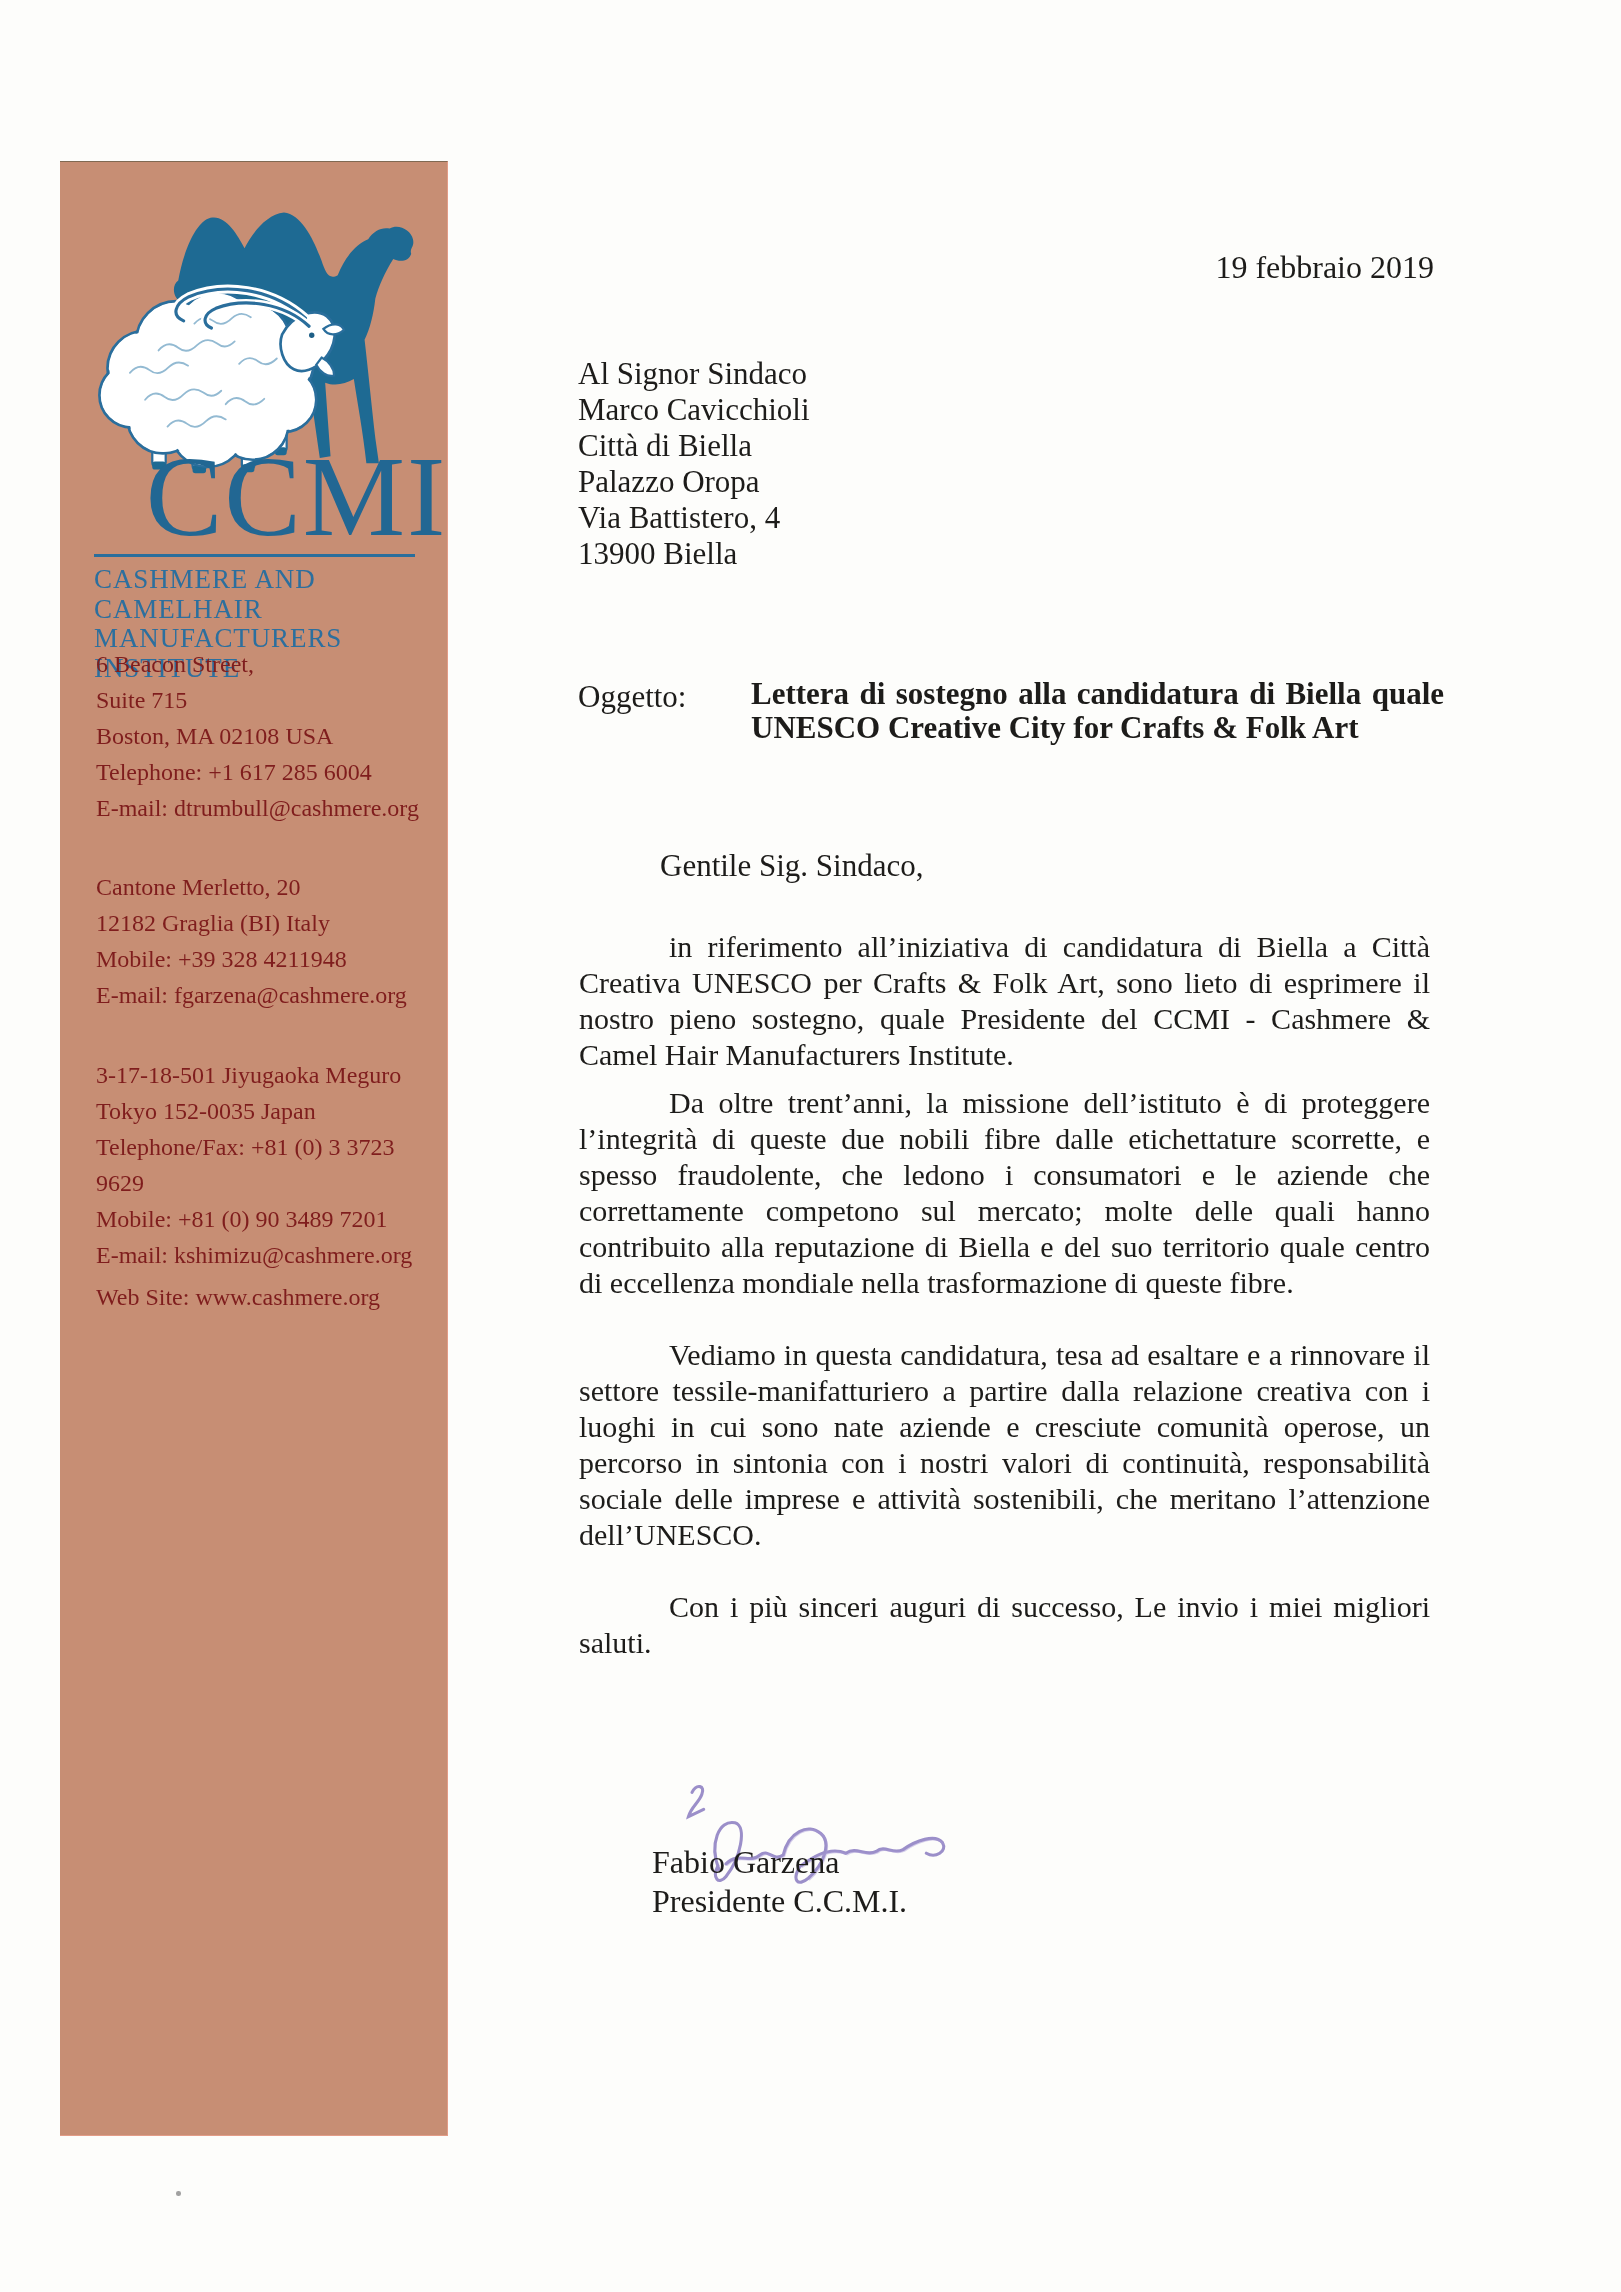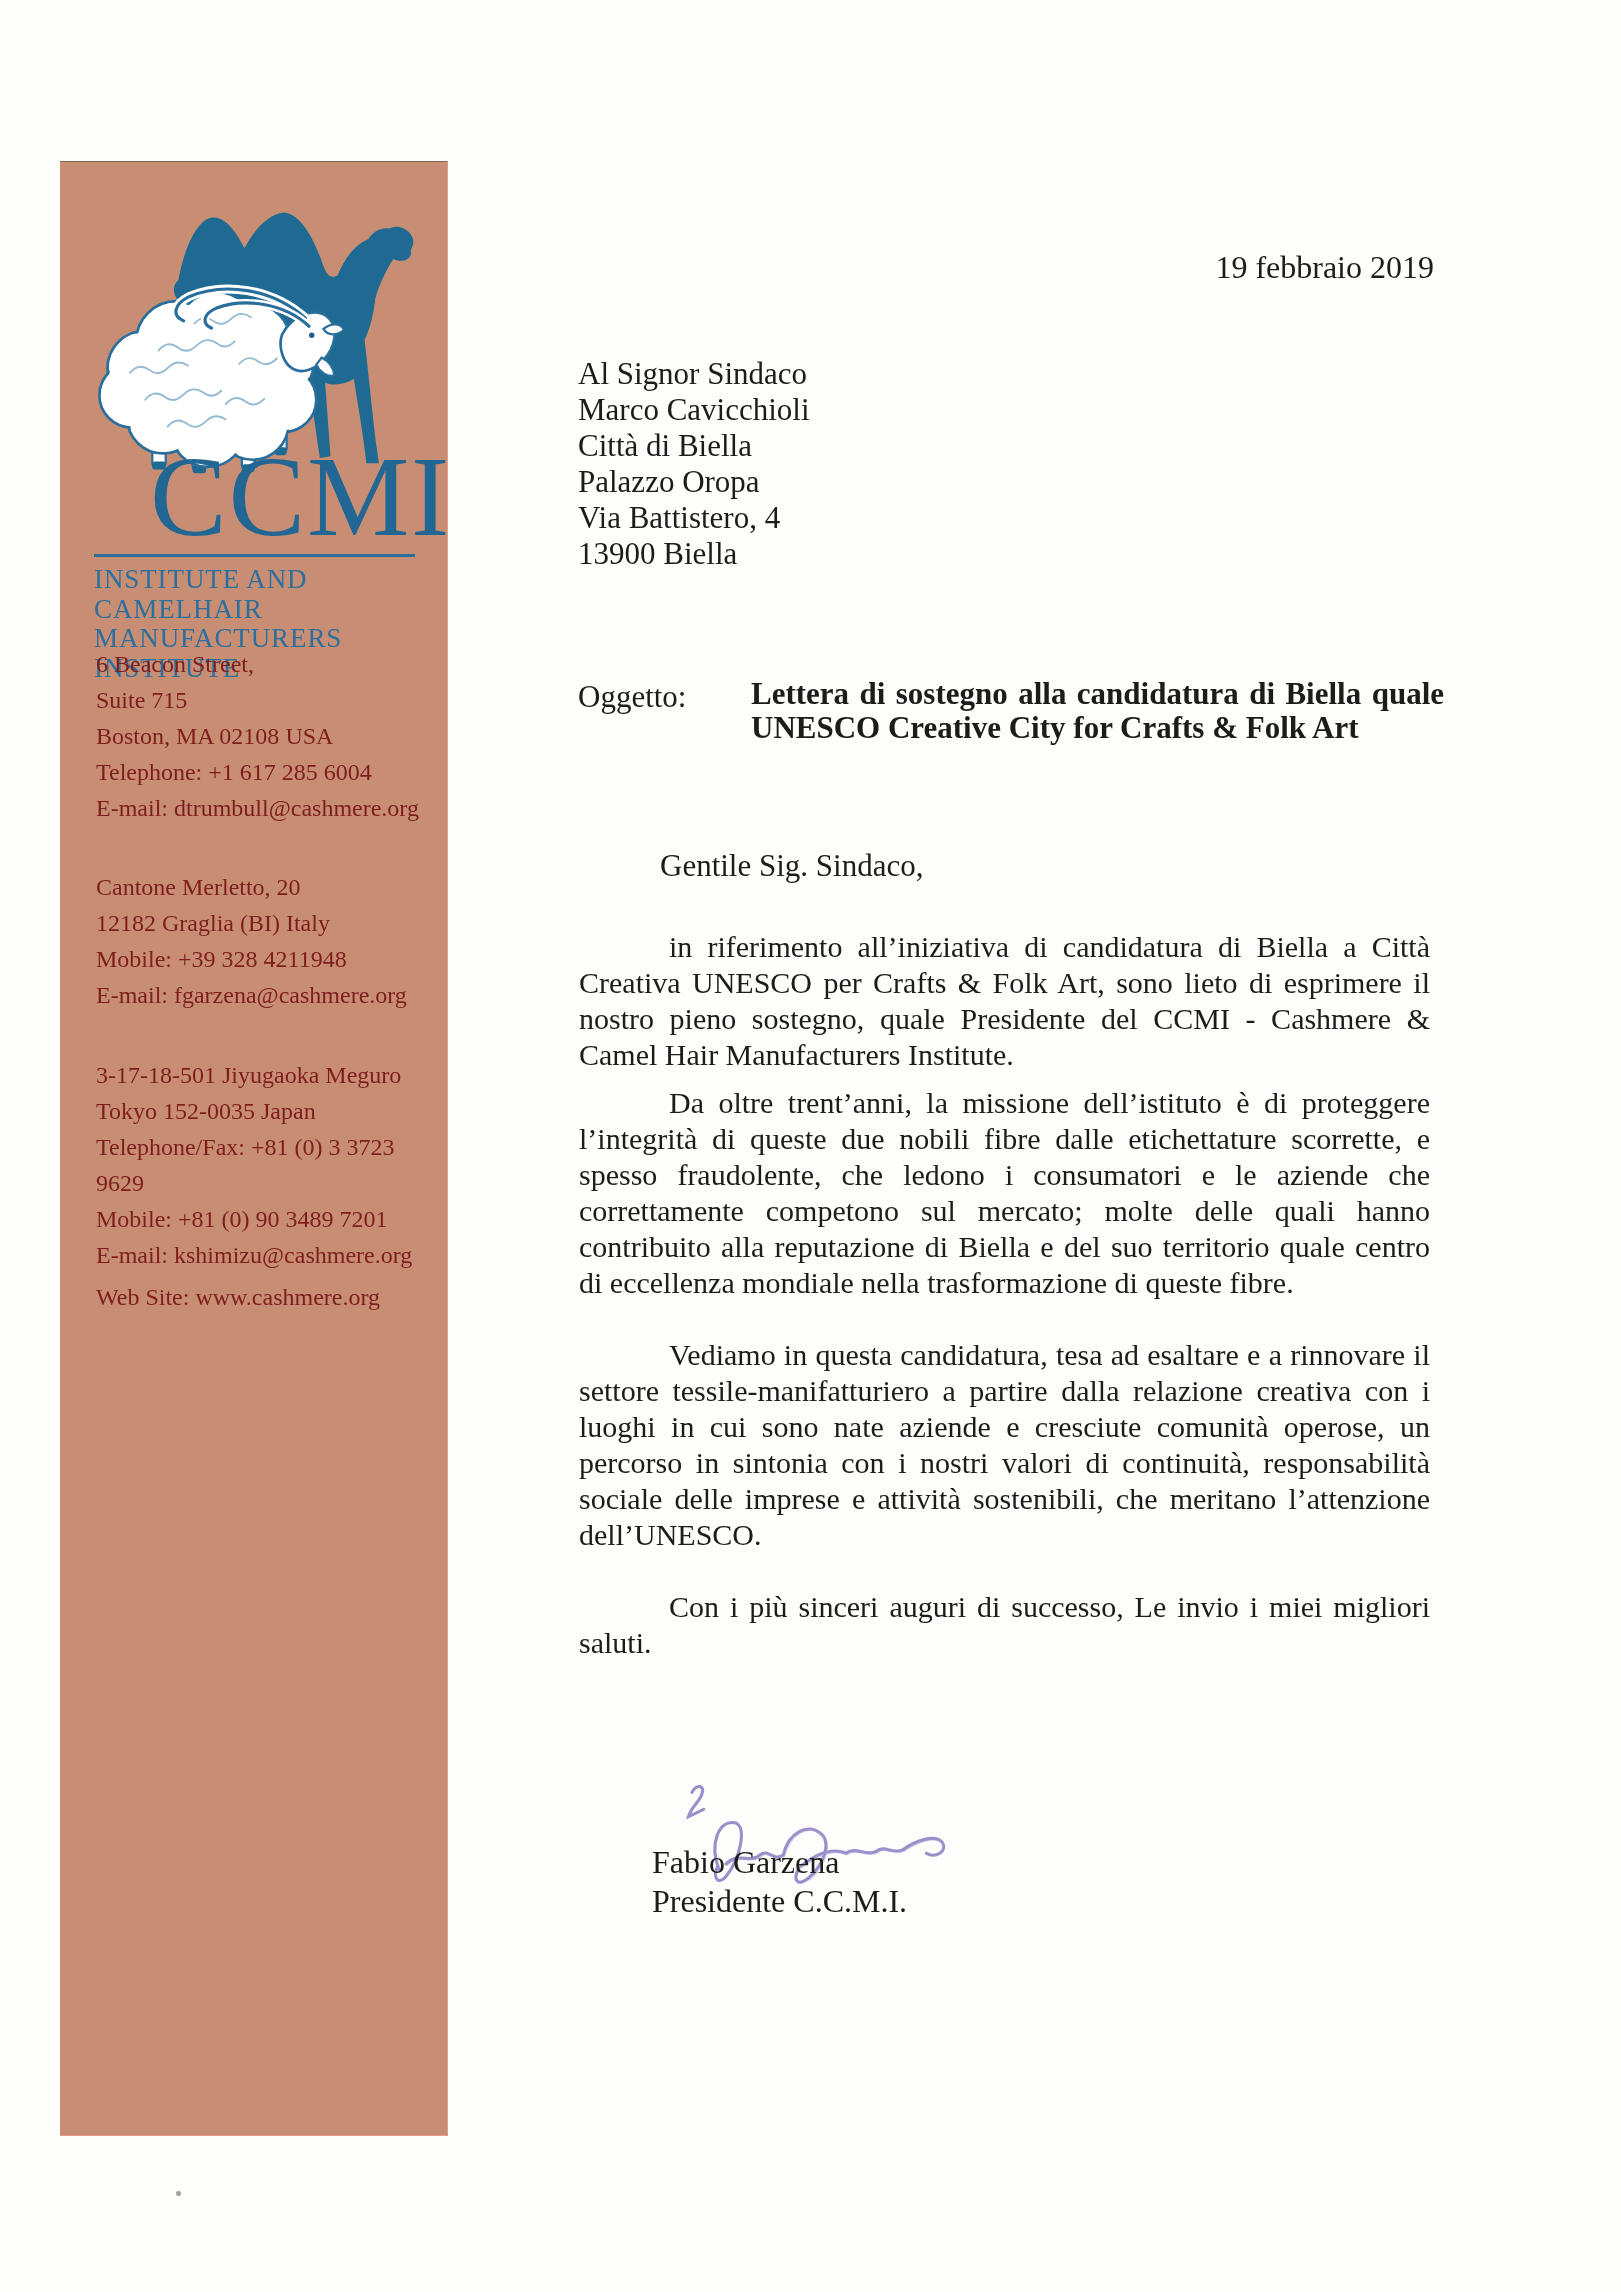--- a/index.html
+++ b/index.html
@@ -11,21 +11,21 @@
   .sidebar{
     position:absolute;left:60px;top:161px;width:387px;height:1973px;
     background:#c78e74;
     border-top:1.8px solid rgba(70,75,55,.55);
     border-right:0.9px solid rgba(235,160,140,.8);
     border-bottom:0.9px solid rgba(235,160,140,.8);
   }
   .logo-svg{position:absolute;left:0;top:36px;width:387px;height:278px;}
   .wordmark{
     position:absolute;left:0;top:288px;width:100%;height:93px;line-height:93px;
-    text-align:center;font-size:115px;letter-spacing:1.8px;color:#226793;padding-left:47px;
+    text-align:right;font-size:115px;letter-spacing:1.8px;color:#226793;
   }
   .logo-rule{position:absolute;left:34px;top:392px;width:321px;height:2.7px;background:#2a6e9c;}
   .tagline{position:absolute;left:34px;top:403px;width:340px;color:#2c6f9e;
     font-size:27px;line-height:29.6px;letter-spacing:0.9px;}
   .addr{position:absolute;left:36px;width:340px;color:#7f1d1d;font-size:24px;line-height:36px;}
   .addr .b{font-weight:normal;}
   .addr1{top:484px;}
   .addr2{top:707px;}
   .addr3{top:895px;}
   .addr4{top:1117px;}
@@ -129,21 +129,21 @@
         <path d="M274,134 C236,100 182,94 144,110 C128,118 124,131 138,137" stroke="#ffffff" stroke-width="10"></path>
         <path d="M274,134 C236,100 182,94 144,110 C128,118 124,131 138,137" stroke="#2a6e9c" stroke-width="3.5"></path>
         <path d="M278,143 C250,117 206,111 174,123 C160,129 158,140 169,145" stroke="#ffffff" stroke-width="9"></path>
         <path d="M278,143 C250,117 206,111 174,123 C160,129 158,140 169,145" stroke="#2a6e9c" stroke-width="3.5"></path>
       </g>
     </svg>
 
     <div class="wordmark">CCMI</div>
     <div class="logo-rule"></div>
     <div class="tagline">
-      <div>INSTITUTE AND CAMELHAIR</div>
+      <div>CASHMERE AND CAMELHAIR</div>
       <div>MANUFACTURERS INSTITUTE</div>
     </div>
 
     <div class="addr addr1">
       <div><span>6 Beacon Street,</span><span class="b"></span></div>
       <div><span>Suite 715</span><span class="b"></span></div>
       <div><span>Boston, MA 02108 </span><span class="b">USA</span></div>
       <div><span>Telephone: +1 617 285 6004</span><span class="b"></span></div>
       <div><span>E-mail: dtrumbull@cashmere.org</span><span class="b"></span></div>
     </div>

